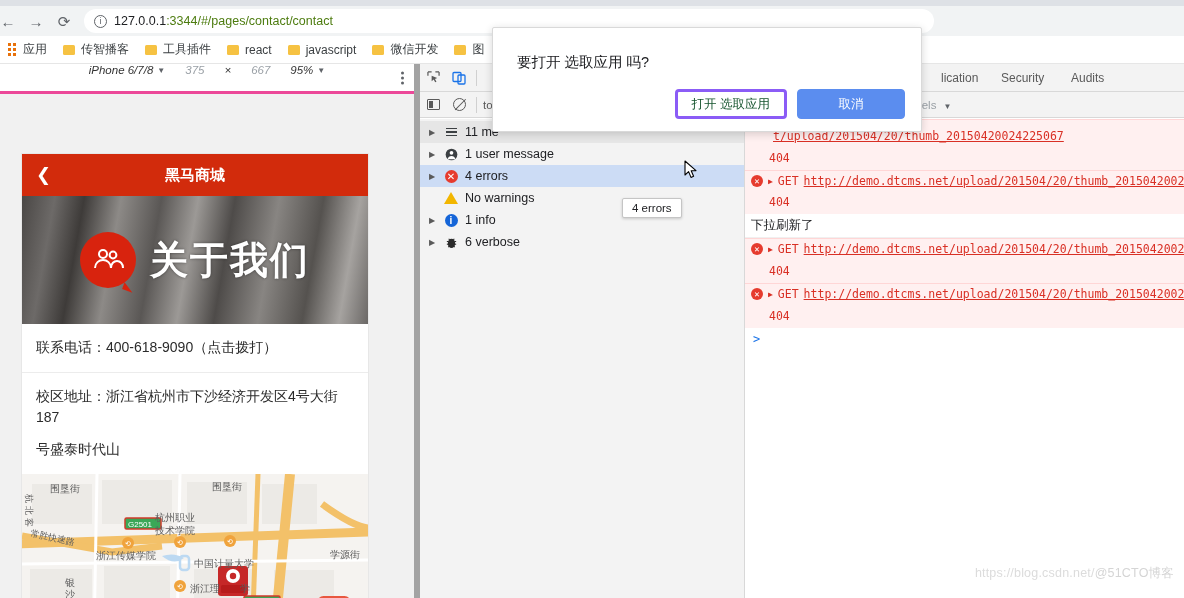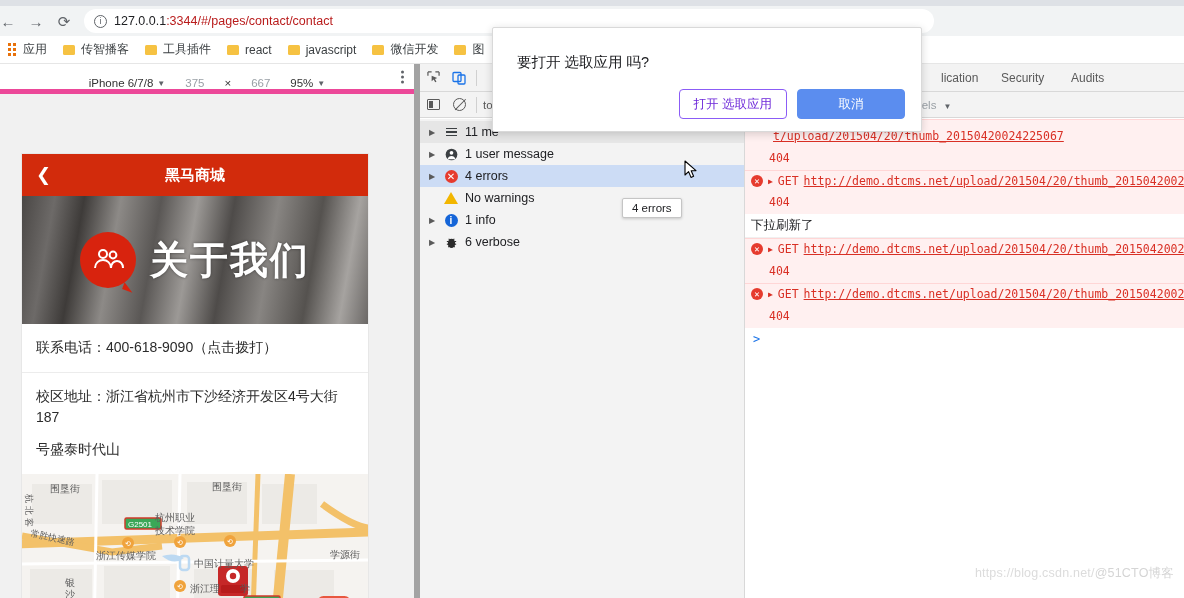--- a/index.html
+++ b/index.html
@@ -31,21 +31,21 @@
     background: #ffffff; border-radius: 12px;
     display: flex; align-items: center; padding: 0 10px;
     font-size: 12.5px; color: #202124;
   }
   .urlbox .infoicon {
     width: 13px; height: 13px; border-radius: 50%; border: 1.2px solid #5f6368;
     color: #5f6368; font-size: 9px; line-height: 11px; text-align: center;
     margin-right: 7px; flex: 0 0 auto;
   }
   .url-host { color: #202124; }
-  .url-rest { color: #b91c1c; }
+  .url-rest { color: #4d7c0f; }
 
   
   .bookmarks {
     position: absolute; left: 0; top: 36px; width: 1184px; height: 28px;
     background: #ffffff;
     display: flex; align-items: center; padding-left: 4px;
     border-bottom: 1px solid #e6e6e6;
     font-size: 12px; color: #3c4043;
     overflow: hidden; white-space: nowrap;
   }
@@ -57,23 +57,23 @@
   .apps-grid { display: grid; grid-template-columns: repeat(2, 3px); gap: 2px; margin-right: 7px; margin-left: 4px;}
   .apps-grid i { width: 3px; height: 3px; background: #e8710a; display: block; }
 
   
   .device-pane {
     position: absolute; left: 0; top: 64px; width: 414px; height: 534px;
     background: #f1f1f1;
   }
   .device-toolbar {
     height: 30px; width: 414px; background: #ffffff;
-    border-bottom: 5px solid #ec4899;
-    display: flex; align-items: flex-end; justify-content: center;
-    font-size: 11.5px; color: #333; position: relative;
+    border-bottom: 3px solid #ec4899;
+    display: flex; align-items: flex-start; justify-content: center;
+    font-size: 11.5px; color: #333; position: relative; font-style: italic;
   }
   .dt-item { margin: 0 10px; display: flex; align-items: center; }
   .dt-dim { color: #9aa0a6; }
   .caret { font-size: 8px; margin-left: 4px; color: #5f6368; }
   .dt-kebab {
     position: absolute; right: 10px; top: 50%; transform: translateY(-50%);
     display: flex; flex-direction: column; gap: 2px;
   }
   .dt-kebab i { width: 3px; height: 3px; background: #5f6368; border-radius: 50%; }
 
@@ -206,21 +206,21 @@
     border-radius: 2px; box-shadow: 0 2px 8px rgba(0,0,0,.16);
   }
   .dlg-msg { padding: 25px 24px 0 24px; font-size: 14.5px; color: #202124; }
   .dlg-actions {
     position: absolute; right: 16px; bottom: 12px; display: flex; gap: 10px; align-items: center;
   }
   .btn {
     height: 30px; min-width: 96px; border-radius: 4px; font-size: 12.5px;
     display: flex; align-items: center; justify-content: center; padding: 0 14px;
   }
-  .btn-secondary { background: #fff; border: 1px solid #8b5cf6; color: #6d28d9; }
+  .btn-secondary { background: #fff; border: 3px solid #8b5cf6; color: #14532d; }
   .btn-primary { background: #5b8def; border: 1px solid #5b8def; color: #fff; min-width: 108px; }
 
   
   .cursor { position: absolute; left: 684px; top: 160px; width: 14px; height: 20px; }
 
   
   .watermark {
     position: absolute; right: 10px; bottom: 16px;
     font-size: 12.5px; color: #dcdcdc; letter-spacing: .2px;
   }

